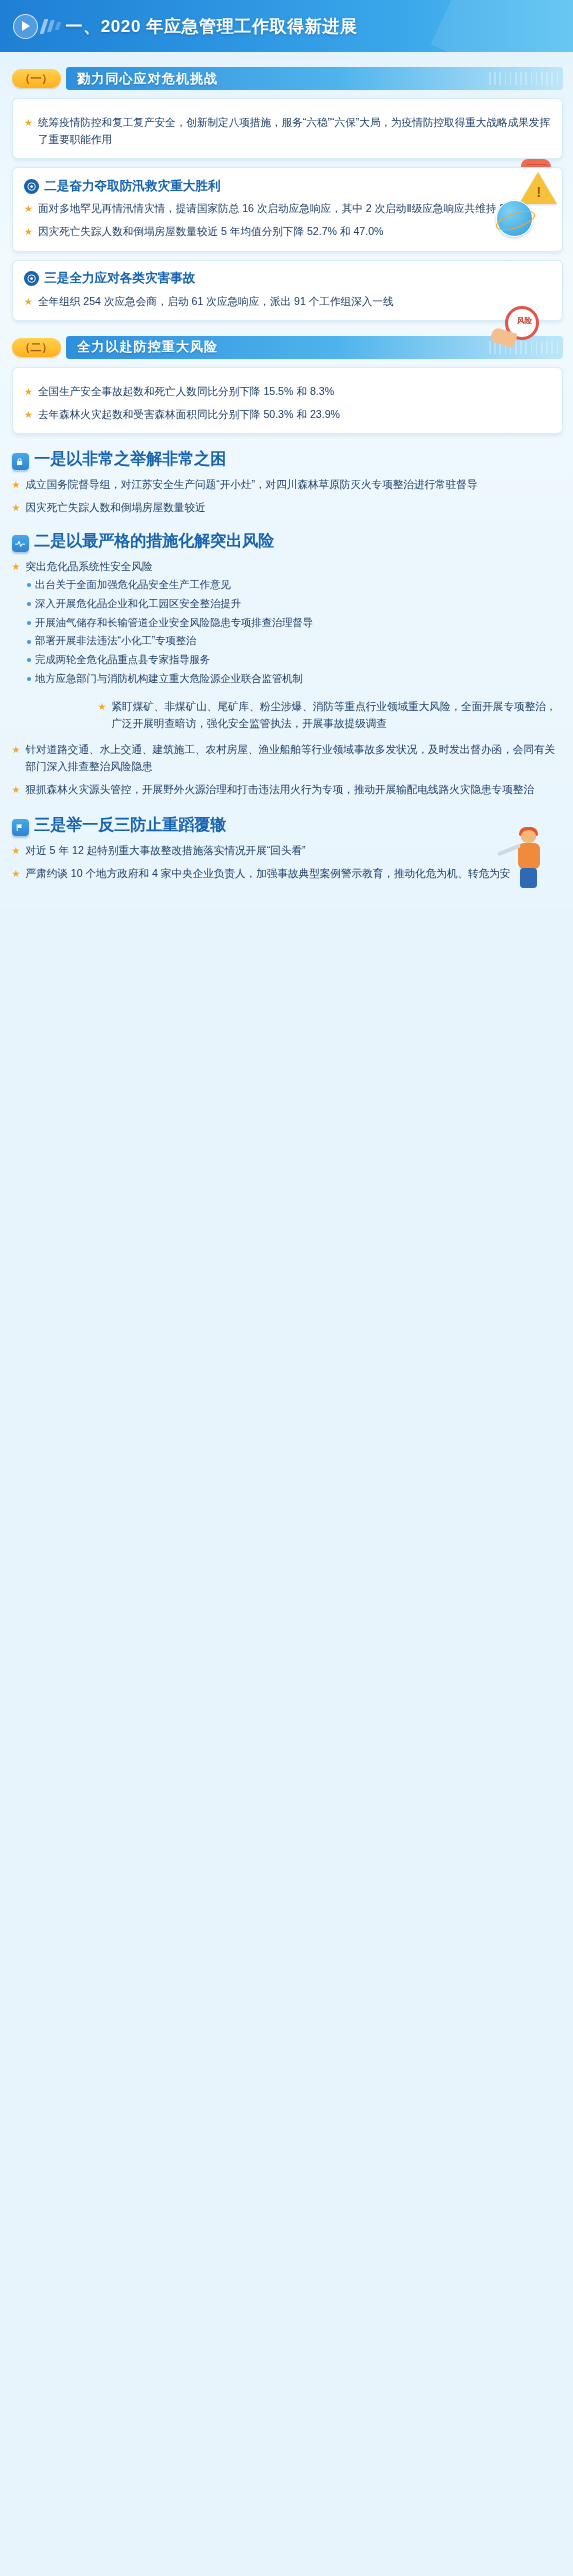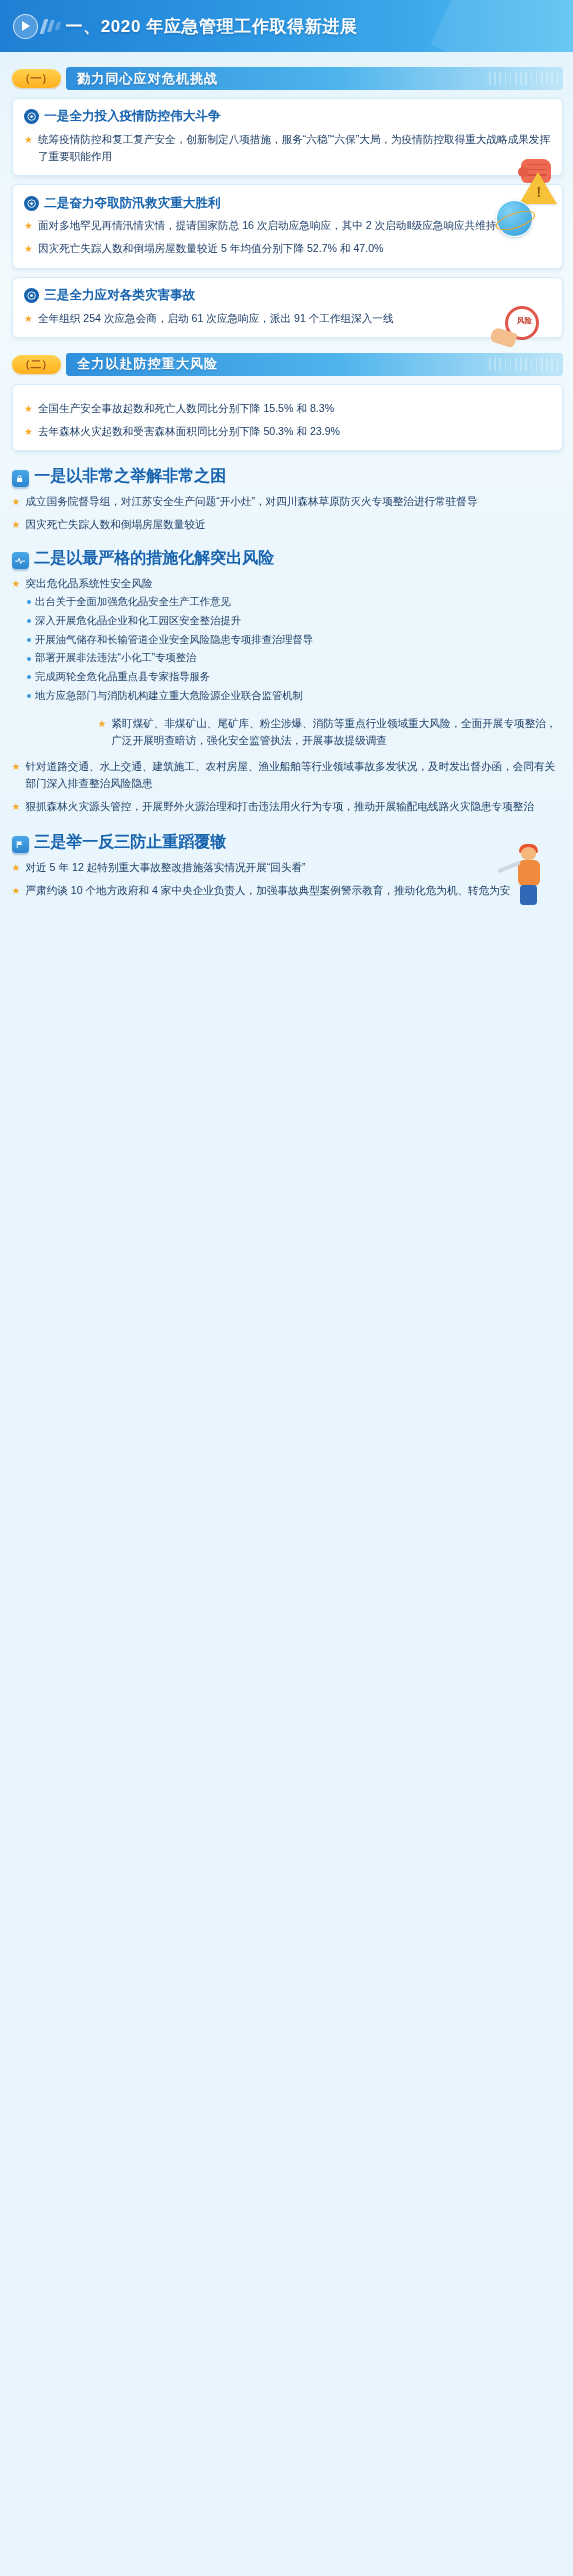--- a/index.html
+++ b/index.html
@@ -241,29 +241,20 @@
   </div>
 
   <div class="sec-head">
     <div class="sec-num">（一）</div>
     <div class="sec-bar">
       <div class="txt">勠力同心应对危机挑战</div>
     </div>
   </div>
 
   <div class="card">
-    <div class="card-title">
-      <span class="badge-icon">
-        <svg width="9.2" height="9.2" viewBox="0 0 16 16">
-            <circle cx="8" cy="8" r="6.5" fill="none" stroke="#fff" stroke-width="1.6"></circle>
-            <circle cx="8" cy="8" r="2.4" fill="#fff"></circle>
-          </svg>
-      </span>
-      <span>一是全力投入疫情防控伟大斗争</span>
-    </div>
     <div class="bullet">
       <span class="star">★</span>
       <span class="txt">统筹疫情防控和复工复产安全，创新制定八项措施，服务“六稳”“六保”大局，为疫情防控取得重大战略成果发挥了重要职能作用</span>
     </div>
     <div class="deco fist">
       <div class="palm"></div>
         <div class="th"></div>
       <div class="ln"></div>
         <div class="ln ln2"></div>
         <div class="ln ln3"></div>

